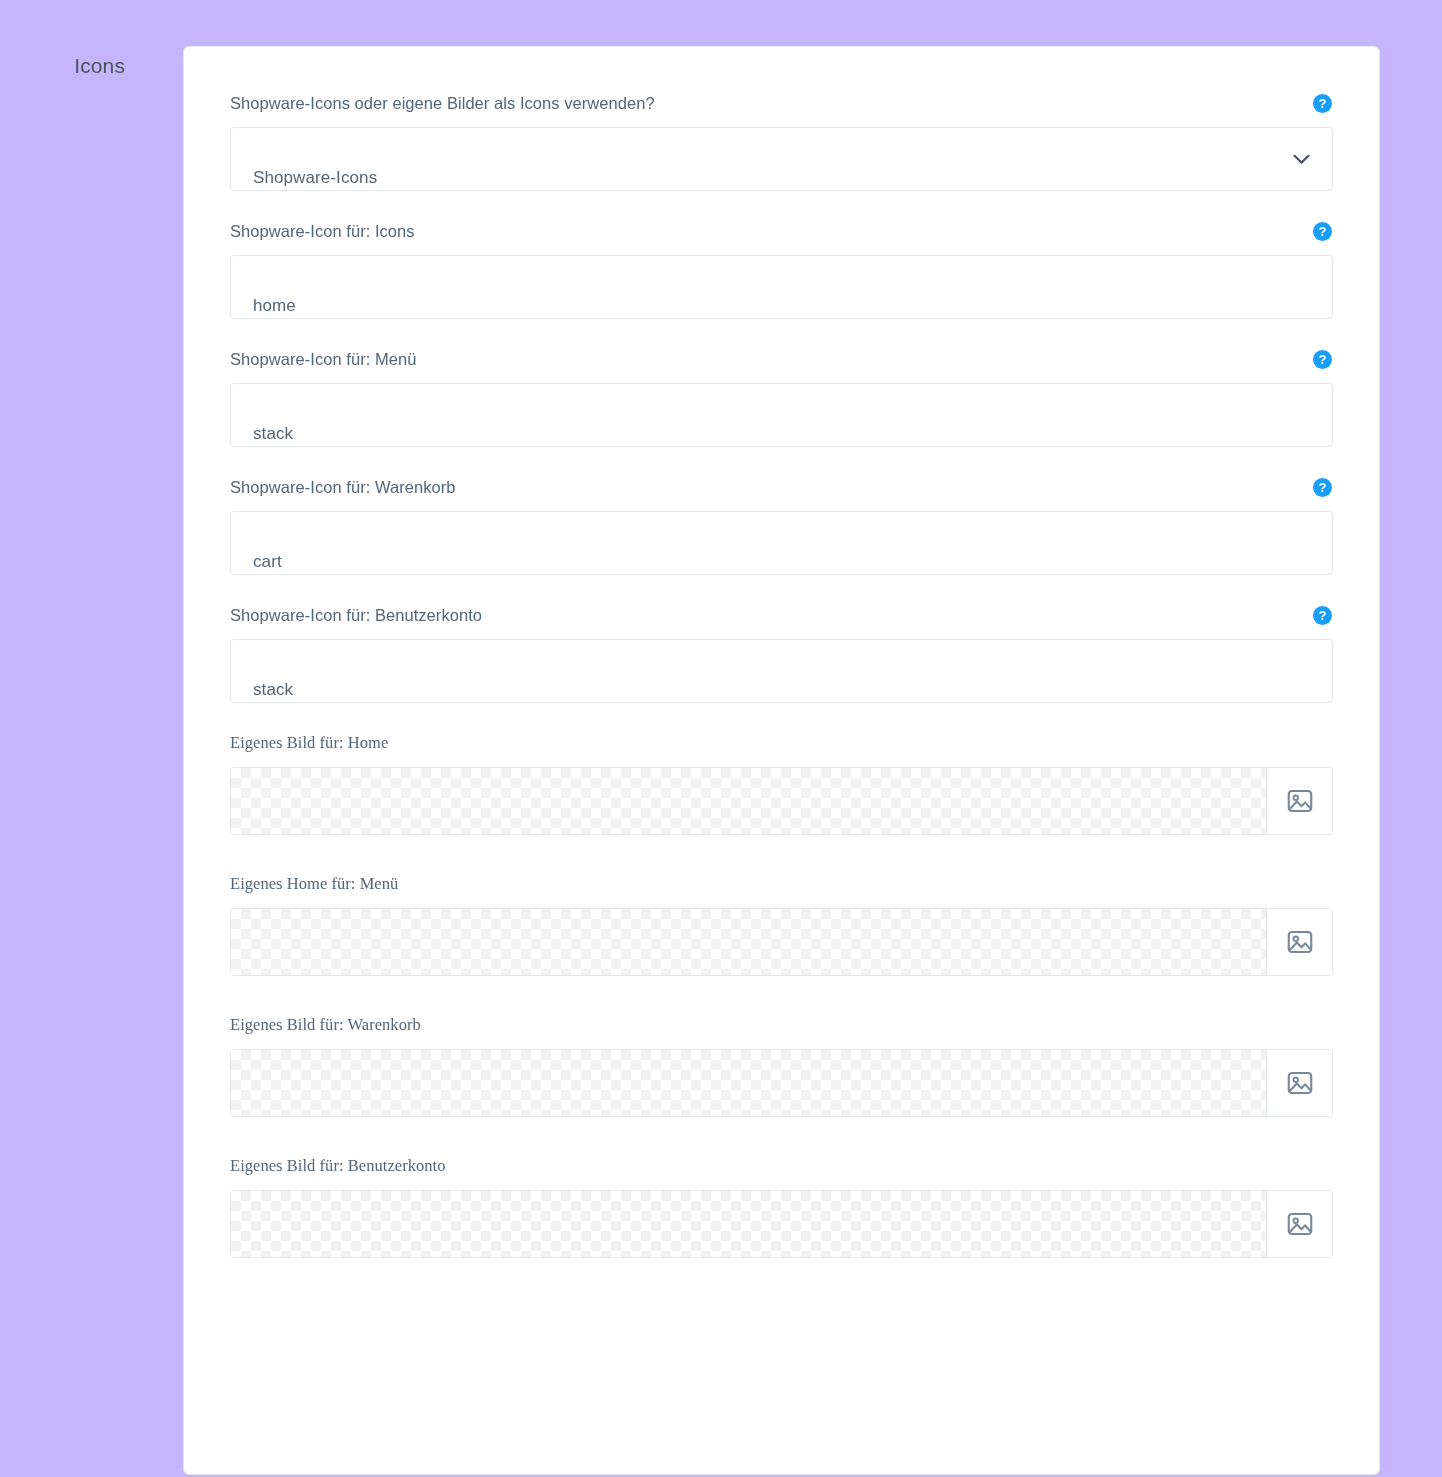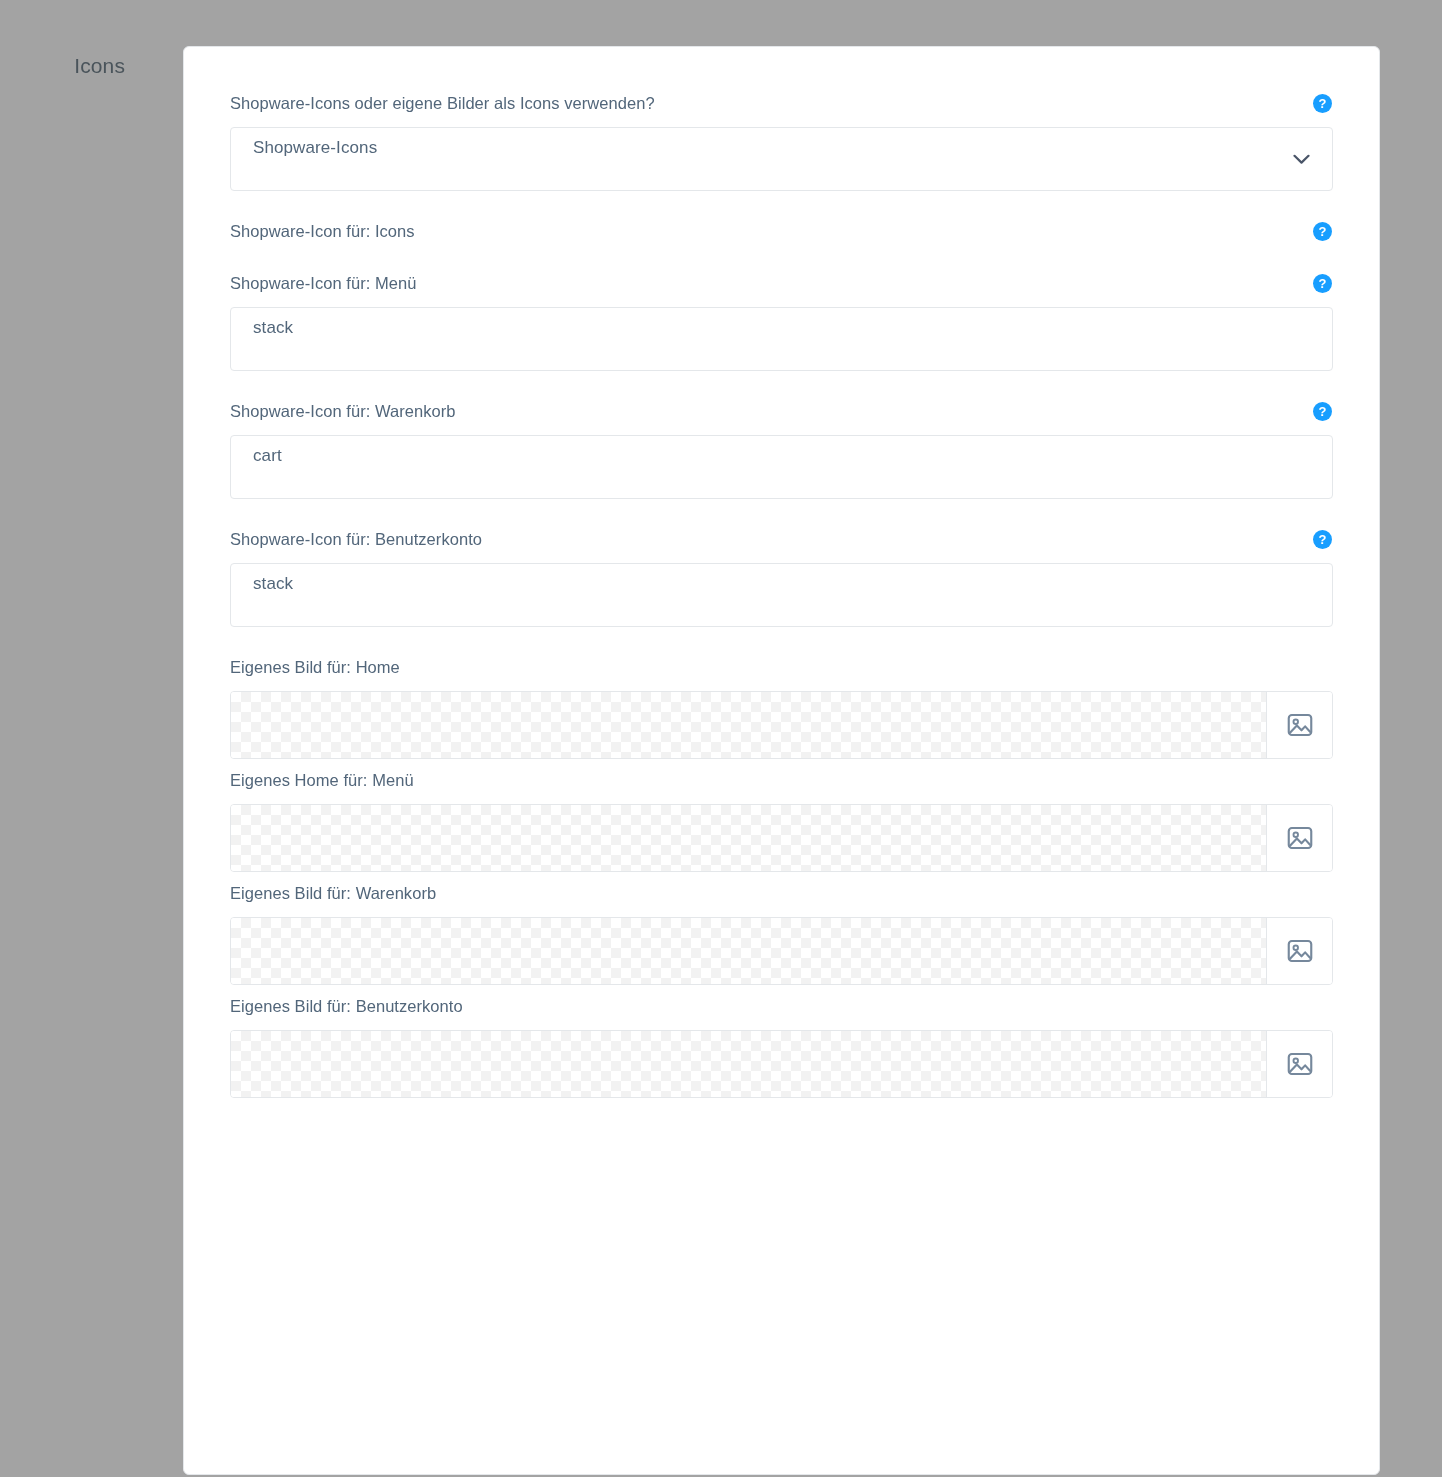--- a/index.html
+++ b/index.html
@@ -9,21 +9,21 @@
     height: 1477px;
     background: #f9fafb;
     font-family: "Liberation Sans", sans-serif;
     -webkit-font-smoothing: antialiased;
   }
 
   .page {
     position: relative;
     width: 1442px;
     height: 1477px;
-    background: #a3a3a3;
+    background: #c4b5fd;
     overflow: hidden;
   }
 
   
   .section-label {
     position: absolute;
     left: 0;
     top: 51px;
     width: 125px;
     text-align: right;
@@ -48,21 +48,21 @@
 
   .card-inner {
     padding: 44px 46px 0 46px;
   }
 
   
   .field {
     position: relative;
     margin-bottom: 28px;
   }
-  .field.img-field { margin-bottom: 9px; }
+  .field.img-field { margin-bottom: 37px; font-family: Liberation Serif, serif; }
 
   .field-label-row {
     display: flex;
     align-items: center;
     justify-content: space-between;
     margin-bottom: 12px;
     min-height: 24px;
   }
 
   .field-label {
@@ -92,22 +92,22 @@
 
   
   .control {
     position: relative;
     width: 100%;
     height: 64px;
     background: #ffffff;
     border: 1px solid #e4e7ea;
     border-radius: 4px;
     display: flex;
-    align-items: flex-start;
-    padding: 8px 22px;
+    align-items: flex-end;
+    padding: 0 22px;
   }
   .control-value {
     font-size: 17px;
     color: #52667a;
     line-height: 24px;
     letter-spacing: .1px;
   }
 
   .chevron {
     position: absolute;
@@ -178,20 +178,23 @@
             </svg>
           </span>
         </div>
       </div>
 
       <div class="field">
         <div class="field-label-row">
           <span class="field-label">Shopware-Icon für: Icons</span>
           <span class="help-icon">?</span>
         </div>
+        <div class="control">
+          <span class="control-value">home</span>
+        </div>
       </div>
 
       <div class="field">
         <div class="field-label-row">
           <span class="field-label">Shopware-Icon für: Menü</span>
           <span class="help-icon">?</span>
         </div>
         <div class="control">
           <span class="control-value">stack</span>
         </div>

